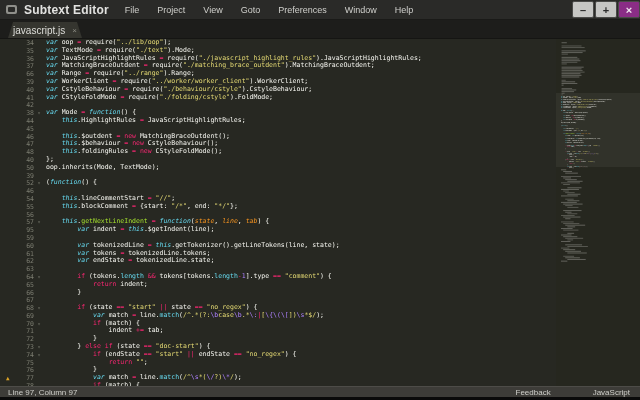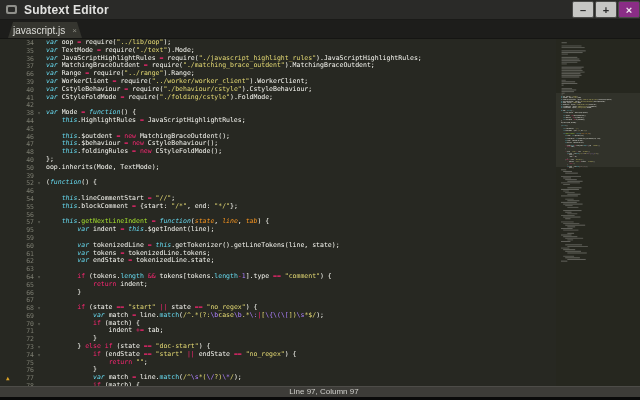--- a/index.html
+++ b/index.html
@@ -43,33 +43,42 @@
   .esc { color:#ae81ff; }
 
   
   #minimap { position:absolute; left:556px; top:39px; width:84px; height:347px; background:#26271f; overflow:hidden; }
   #miniscale { position:absolute; left:5px; top:3px; width:420px; transform:scale(0.135,0.209); transform-origin:0 0; }
   .mline { height:7.8px; white-space:pre; font-family:"DejaVu Sans Mono", monospace; font-size:6.5px; line-height:7.8px; }
   .mbar { display:inline-block; height:4.6px; margin-top:1.2px; background:#8f908a; opacity:.55; vertical-align:top; }
   #miniviewport { position:absolute; left:0; top:54px; width:84px; height:74px; background:rgba(255,255,255,0.05); }
 
   
-  #statusbar { position:absolute; left:0; top:386px; width:640px; height:11px; background:#3d3c38; border-top:1px solid #4d4c48; display:flex; align-items:center; font-size:8px; color:#cfcfca;flex-direction:column; }
+  #statusbar { position:absolute; left:0; top:386px; width:640px; height:11px; background:#3d3c38; border-top:1px solid #4d4c48; display:flex; align-items:center; font-size:8px; color:#cfcfca; }
   #statusleft { padding-left:8px; flex:1; }
   #statusright { display:flex; gap:42px; padding-right:10px; }
   #bottomstrip { position:absolute; left:0; top:397px; width:640px; height:3px; background:#0a0a0a; }
 </style>
 </head>
 <body>
 
 <div id="app">
 
   <div id="titlebar">
     <div id="appicon"></div>
     <div id="apptitle">Subtext Editor</div>
+    <div id="menubar">
+        <span>File</span>
+        <span>Project</span>
+        <span>View</span>
+        <span>Goto</span>
+        <span>Preferences</span>
+        <span>Window</span>
+        <span>Help</span>
+      </div>
     <div id="wincontrols">
       <div class="wbtn">–</div>
       <div class="wbtn">+</div>
       <div class="wbtn close">×</div>
     </div>
   </div>
 
   <div id="tabbar">
     <div id="tab">
       <span class="tlabel">javascript.js</span>
@@ -261,16 +270,20 @@
         <div class="mline"><span class="mbar" style="width: 81.9px; margin-left: 15.6px;"></span></div>
         <div class="mline"><span class="mbar" style="width: 109.2px; margin-left: 31.2px;"></span></div>
         <div class="mline"><span class="mbar" style="width: 136.5px; margin-left: 46.8px;"></span></div>
         <div class="mline"><span class="mbar" style="width: 46.8px; margin-left: 0px;"></span></div>
       </div>
     <div id="miniviewport"></div>
   </div>
 
   <div id="statusbar">
     <div id="statusleft">Line 97, Column 97</div>
+    <div id="statusright">
+      <span>Feedback</span>
+      <span>JavaScript</span>
+    </div>
   </div>
   <div id="bottomstrip"></div>
 
 </div>
 
 </body></html>

